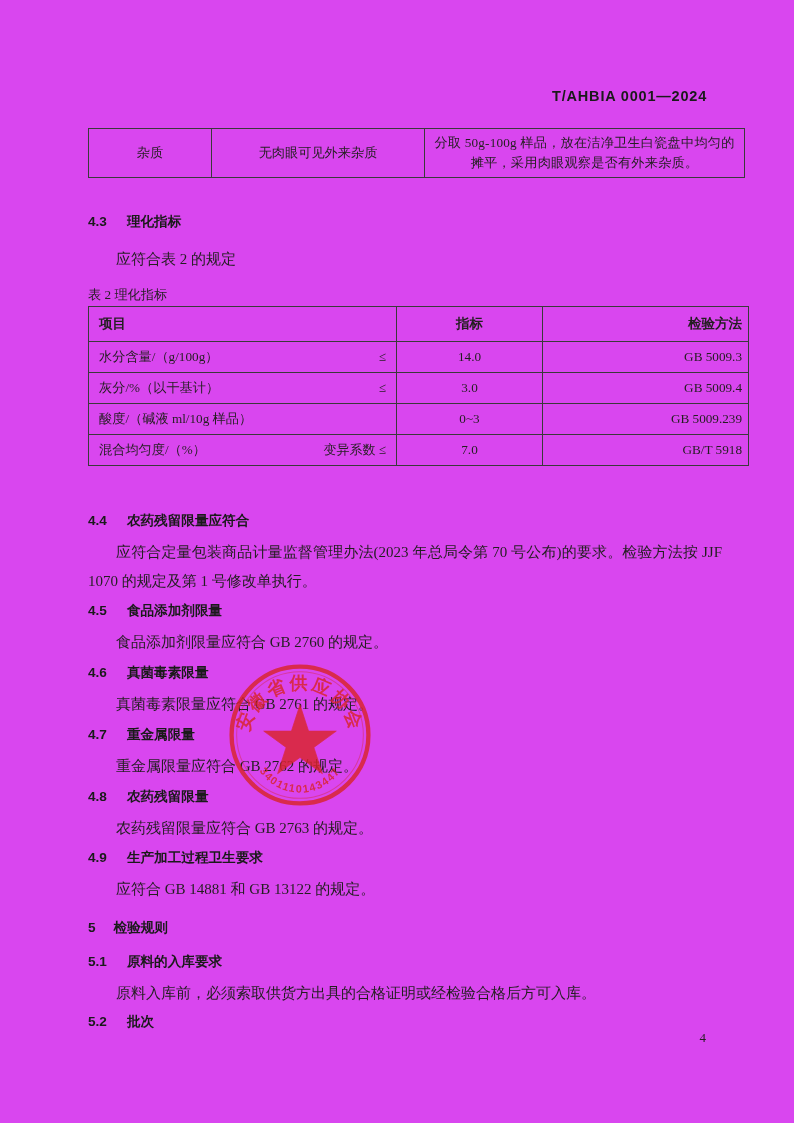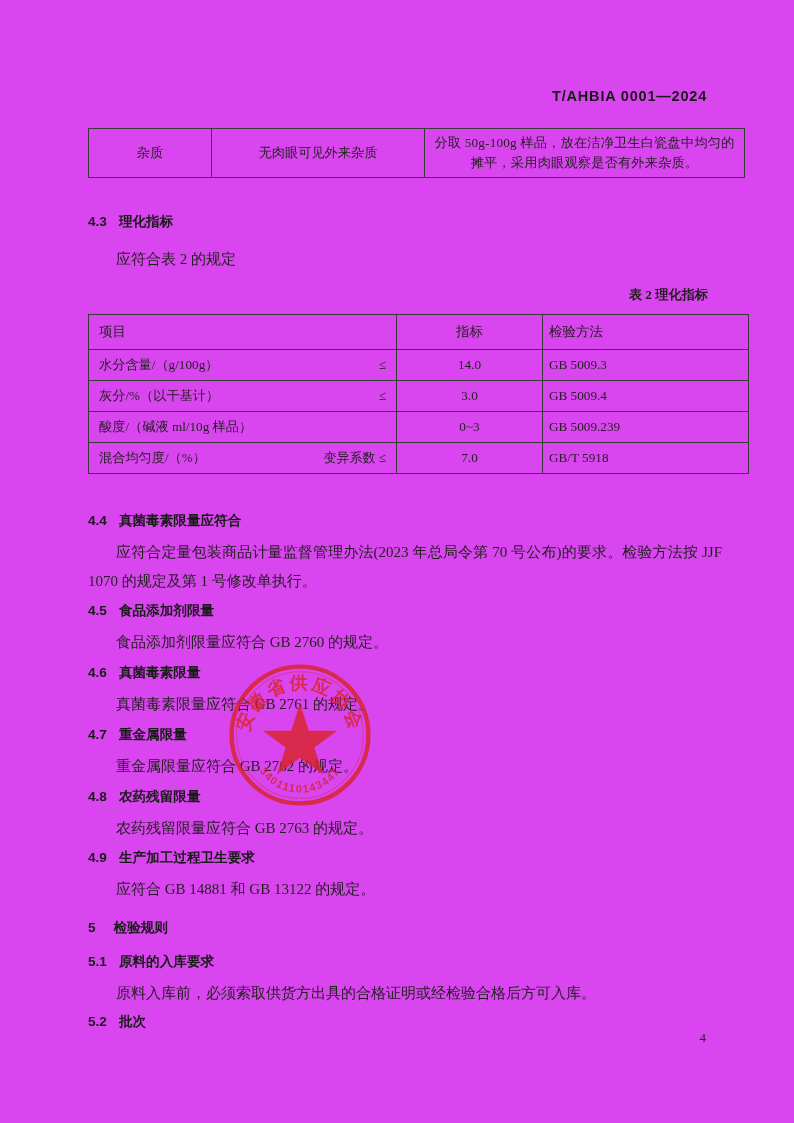--- a/index.html
+++ b/index.html
@@ -43,67 +43,66 @@
     border: 1px solid #3a3a3a;
     padding: 4px 6px;
     font-size: 13.2px;
     font-weight: normal;
     vertical-align: middle;
     line-height: 1.5;
     color: #231f20;
   }
   table.doc-table th {
     text-align: center;
-    font-weight: normal;
+    font-weight: bold;
     font-size: 13.5px;
     height: 26px;
   }
   .t1 td { height: 40px; }
   .t1 .c-name { width: 110px; text-align: center; }
   .t1 .c-req  { width: 200px; text-align: center; }
   .t1 .c-mth  { width: 307px; text-align: center; letter-spacing: 0.2px; }
 
   .t2 td { height: 22px; }
   .t2 .c-item { width: 291px; text-align: left; padding-left: 10px; position: relative; }
   .t2 .c-ind  { width: 133px; text-align: center; }
-  .t2 .c-mth  { width: 193px; text-align: left; margin-top: 32px; }
+  .t2 .c-mth  { width: 193px; text-align: right; margin-top: 32px; }
   .t2 .le {
     position: absolute;
     right: 10px;
     top: 50%;
     transform: translateY(-50%);
     font-size: 13px;
   }
   .t2 .cv {
     position: absolute;
     right: 10px;
     top: 50%;
     transform: translateY(-50%);
     font-size: 13px;
     white-space: nowrap;
   }
 
   .table-caption {
-    text-align: right;
+    text-align: left;
     font-size: 13.2px;
-    margin-bottom: 10px;
-    color: #231f20;
-    font-weight: bold;
+    margin-bottom: 2px;
+    color: #231f20;
   }
 
   
   .h-sec {
     font-family: "Liberation Sans", "DejaVu Sans", sans-serif;
     font-weight: bold;
     font-size: 13.6px;
     color: #1a1a1a;
     white-space: nowrap;
   }
   .h-sec .num { display: inline-block; }
-  .h-sec .ttl { display: inline-block; margin-left: 12px; }
+  .h-sec .ttl { display: inline-block; margin-left: 20px; }
   .para {
     font-size: 15px;
     line-height: 1.95;
     color: #231f20;
     text-align: justify;
   }
   .para.indent { text-indent: 28px; }
 
   
   .abs { position: absolute; left: 88px; }
@@ -192,21 +191,21 @@
             <span class="cv">变异系数 ≤</span>
           </td>
           <td class="c-ind">7.0</td>
           <td class="c-mth">GB/T 5918</td>
         </tr>
       </tbody>
     </table>
   </div>
 
   <div class="abs h-sec" style="top:512px;">
-    <span class="num">4.4</span><span class="ttl">真菌毒素限量应符合</span>
+    <span class="num">4.4</span><span class="ttl">农药残留限量应符合</span>
   </div>
   <div class="abs para indent" style="top:538px; width:634px;">应符合定量包装商品计量监督管理办法(2023 年总局令第 70 号公布)的要求。检验方法按 JJF 1070 的规定及第 1 号修改单执行。</div>
 
   <div class="abs h-sec" style="top:602px;">
     <span class="num">4.5</span><span class="ttl">食品添加剂限量</span>
   </div>
   <div class="abs para indent" style="top:628px; width:620px;">食品添加剂限量应符合 GB 2760 的规定。</div>
 
   <div class="abs h-sec" style="top:664px;">
     <span class="num">4.6</span><span class="ttl">真菌毒素限量</span>

